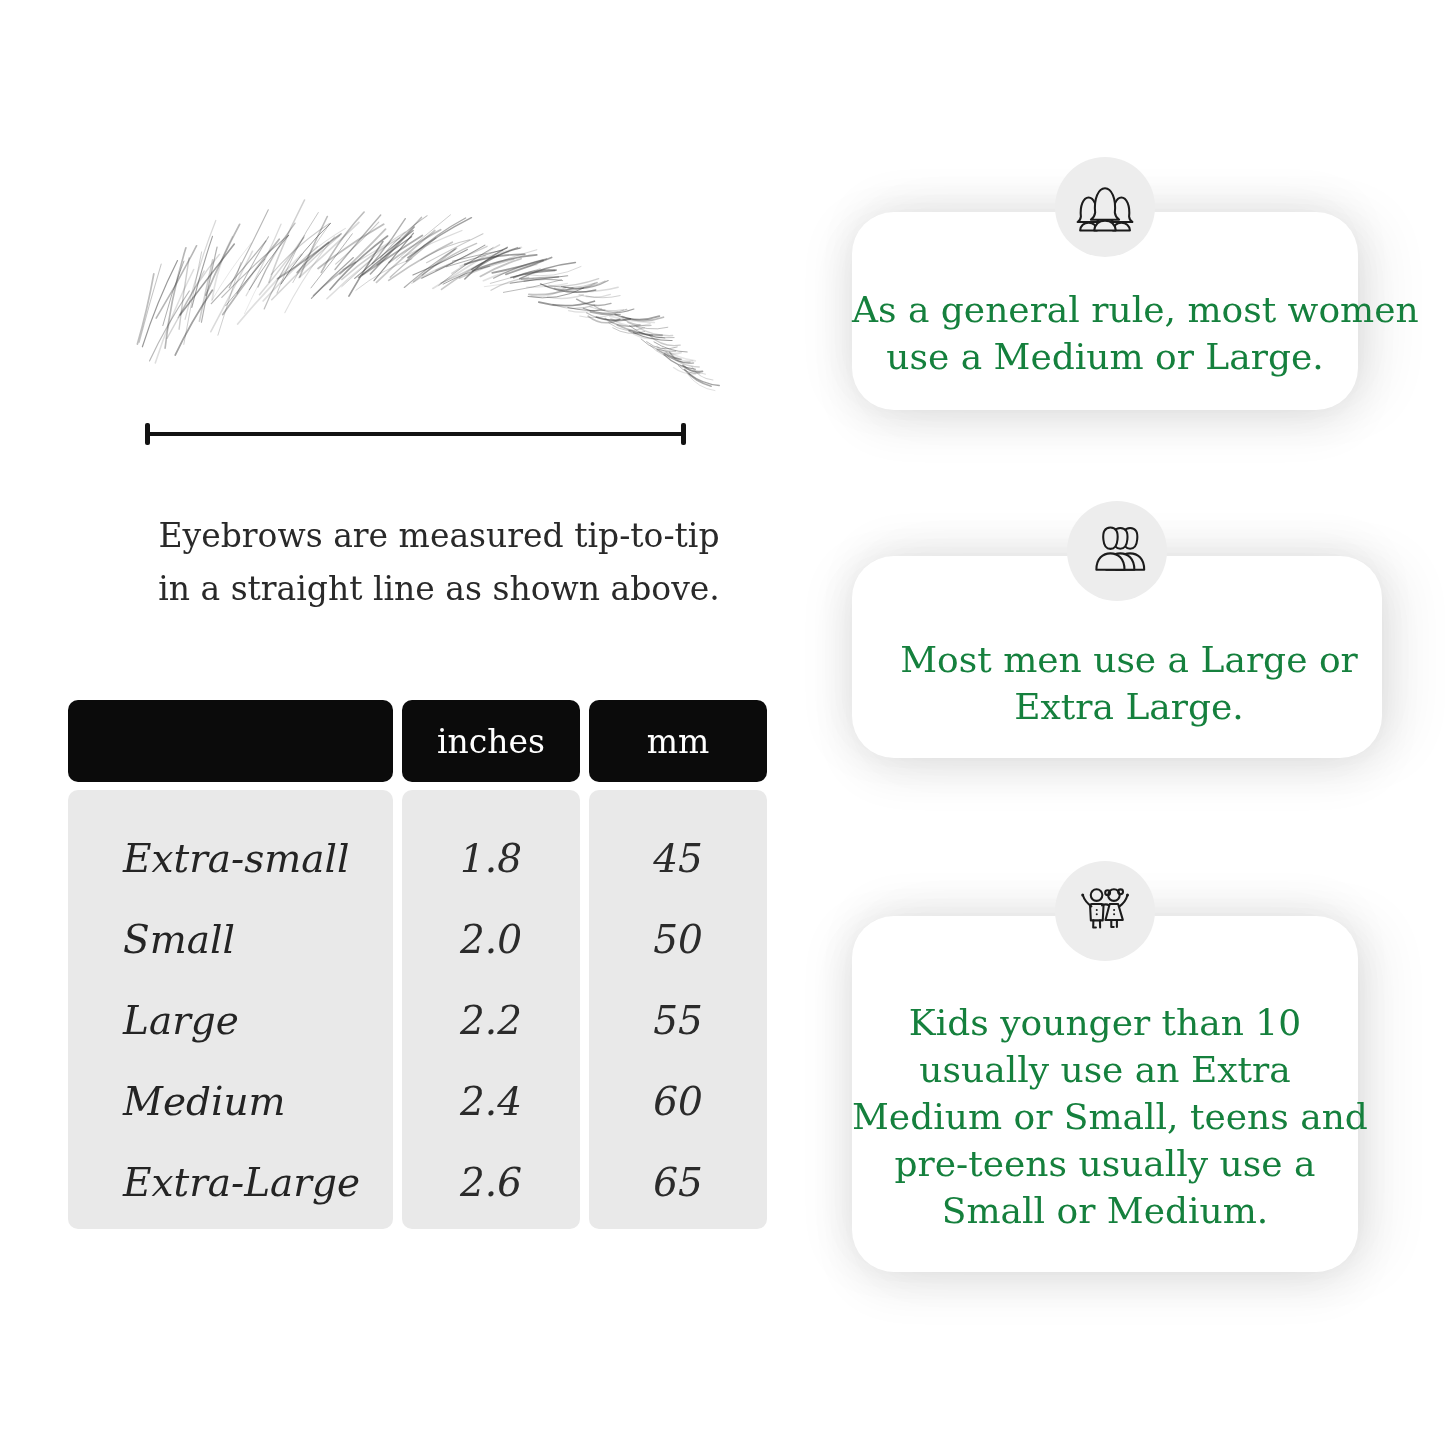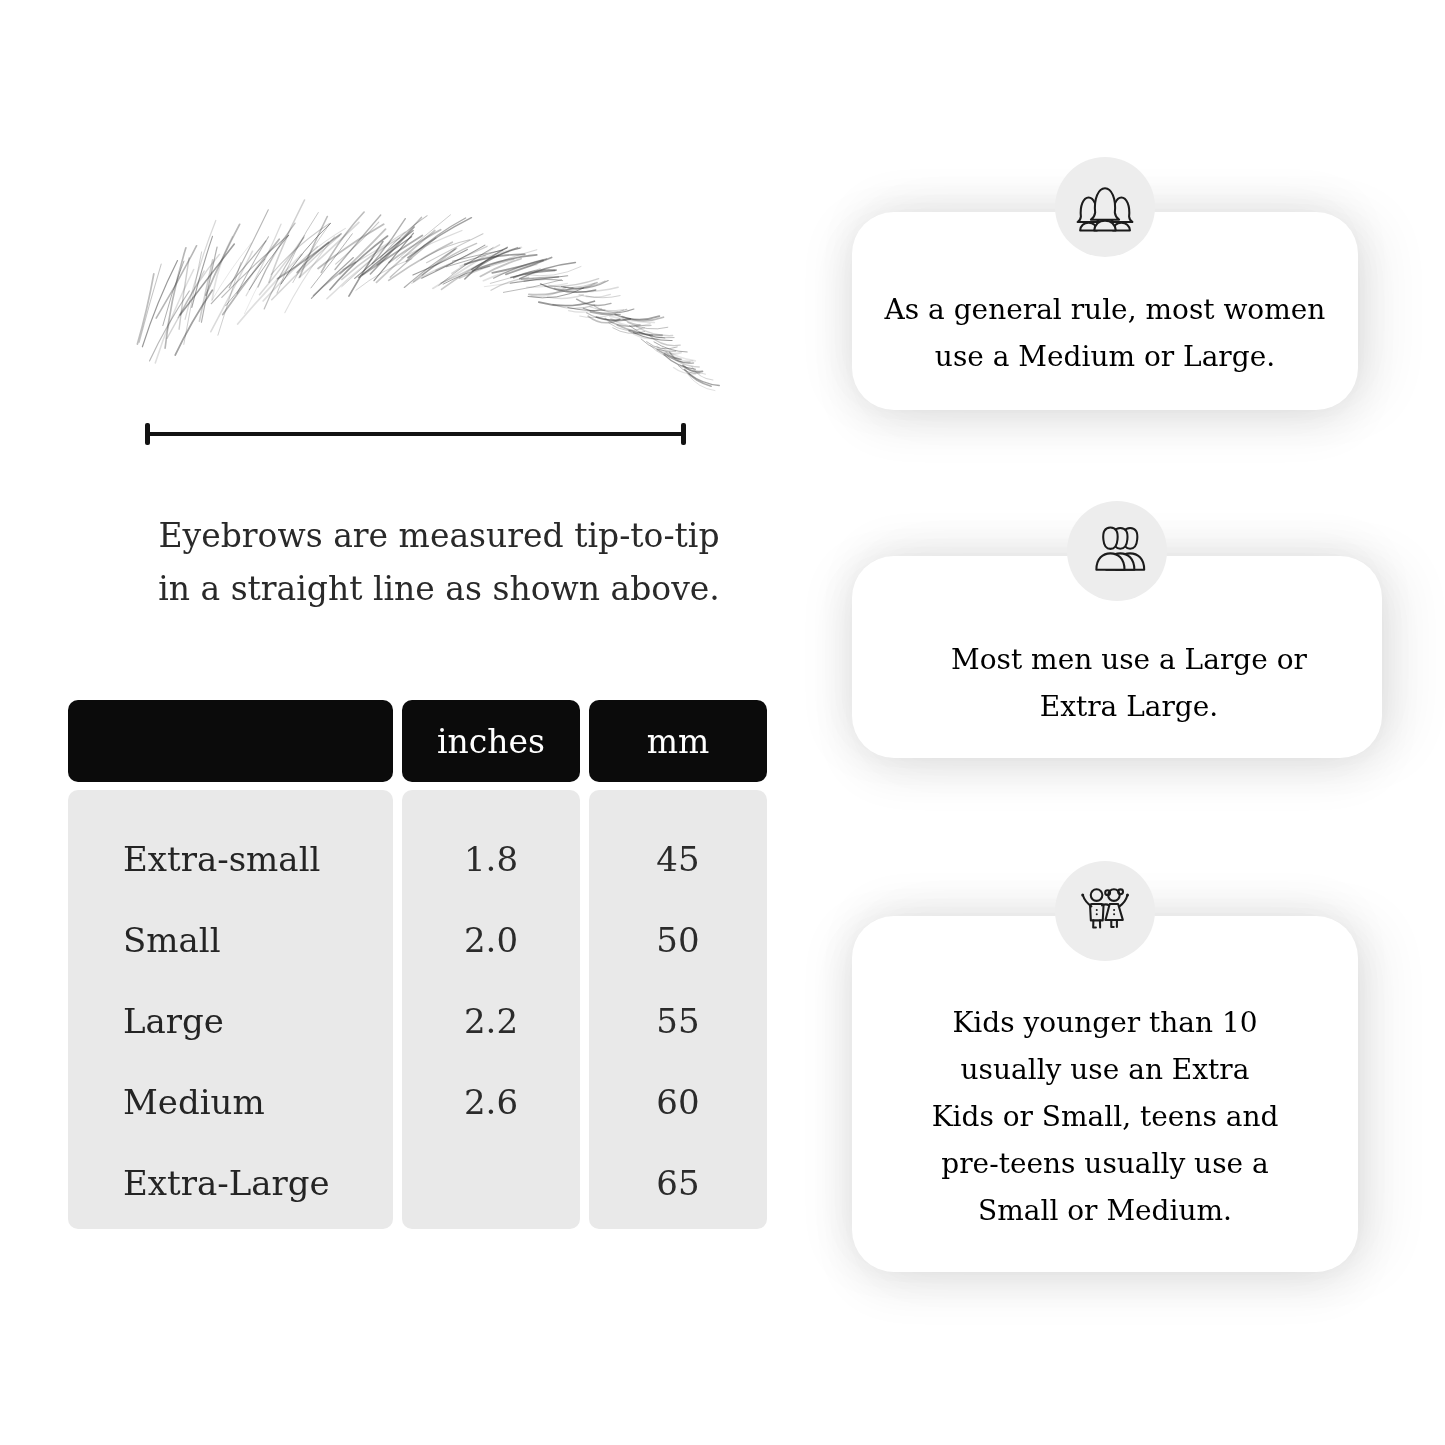--- a/index.html
+++ b/index.html
@@ -23,35 +23,35 @@
   .cap-line{display:block;white-space:nowrap;}
   
   .table{position:absolute;left:68px;top:700px;width:699px;}
   .thead{display:flex;gap:9px;}
   .th{height:82px;border-radius:10px;background:var(--table-header-bg,#0b0b0b);
       color:var(--table-header-text,#fff);display:flex;align-items:center;justify-content:center;
       font-size:33px;}
   .w-label{width:325px;} .w-val{width:178px;}
   .tbody{display:flex;gap:9px;margin-top:8px;}
   .col{background:var(--table-body-bg,#e9e9e9);border-radius:10px;padding:28px 0 6px;}
-  .cell{height:81px;display:flex;align-items:center;font-size:34px;color:#242424;}
+  .cell{height:81px;display:flex;align-items:center;font-size:39px;color:#242424;font-style:italic;}
   .col-label .cell{padding-left:55px;}
   .col-val .cell{justify-content:center;color:#2b2b2b;}
   
   .card{position:absolute;left:852px;width:506px;background:var(--card-bg,#fff);border-radius:42px;
     box-shadow:0 18px 45px rgba(0,0,0,.07),0 -16px 42px rgba(0,0,0,.045),
                28px 0 52px rgba(0,0,0,.05),-20px 0 45px rgba(0,0,0,.035);}
   .card1{top:212px;height:198px;}
   .card2{top:556px;height:202px;padding-left:24px;}
   .card3{top:916px;height:356px;}
   .icon-circle{position:absolute;left:50%;top:-55px;transform:translateX(-50%);
     width:100px;height:100px;border-radius:50%;background:var(--icon-circle-bg,#ededed);
     display:flex;align-items:center;justify-content:center;}
   .icon-circle svg{width:60px;height:60px;display:block;}
-  .card-text{text-align:center;font-size:28px;line-height:47px;color:#000000;}
+  .card-text{text-align:center;font-size:36px;line-height:47px;color:#15803d;}
   .card1 .card-text{padding-top:74px;}
   .card2 .card-text{padding-top:80px;}
   .card3 .card-text{padding-top:83px;}
   .c-line{display:block;white-space:nowrap;}
   .ic{stroke:#1b1b1b;stroke-width:2.2;fill:none;stroke-linecap:round;stroke-linejoin:round;}
   .ic .fillshape{fill:var(--icon-circle-bg,#ededed);}
   .ic .dot{fill:#1b1b1b;stroke:none;}
 </style>
 </head>
 <body>
@@ -270,20 +270,21 @@
         <div class="cell">Extra-small</div>
         <div class="cell">Small</div>
         <div class="cell">Large</div>
         <div class="cell">Medium</div>
         <div class="cell">Extra-Large</div>
       </div>
       <div class="col col-val w-val">
         <div class="cell">1.8</div>
         <div class="cell">2.0</div>
         <div class="cell">2.2</div>
+        <div class="cell">2.4</div>
         <div class="cell">2.6</div>
       </div>
       <div class="col col-val w-val">
         <div class="cell">45</div>
         <div class="cell">50</div>
         <div class="cell">55</div>
         <div class="cell">60</div>
         <div class="cell">65</div>
       </div>
     </div>
@@ -360,19 +361,19 @@
           <path d="M38.7,41.5 L38.7,49 L41.3,49"></path>
           <path d="M44.7,41.5 L44.7,49"></path>
           <circle class="dot" cx="41.7" cy="31" r="1.1"></circle>
           <circle class="dot" cx="41.7" cy="35.5" r="1.1"></circle>
         </g>
       </svg>
     </div>
     <div class="card-text">
       <span class="c-line">Kids younger than 10</span>
       <span class="c-line">usually use an Extra</span>
-      <span class="c-line">Kids or Small, teens and</span>
+      <span class="c-line">Medium or Small, teens and</span>
       <span class="c-line">pre-teens usually use a</span>
       <span class="c-line">Small or Medium.</span>
     </div>
   </section>
 
 </div>
 
 </body></html>

